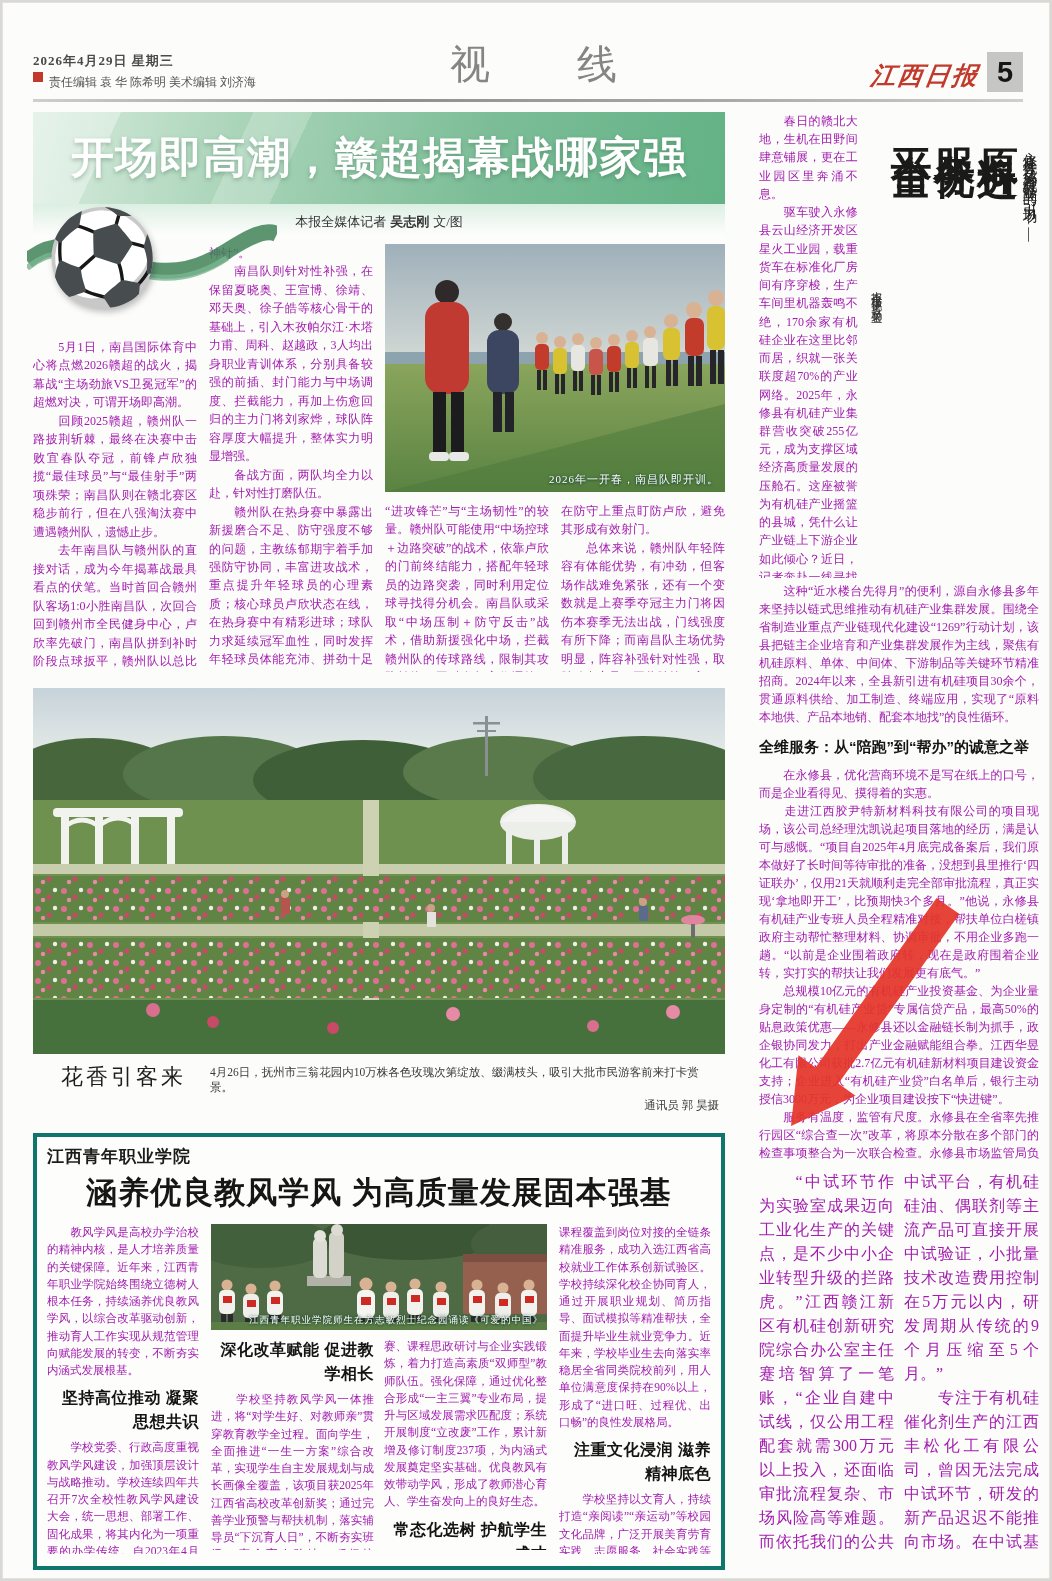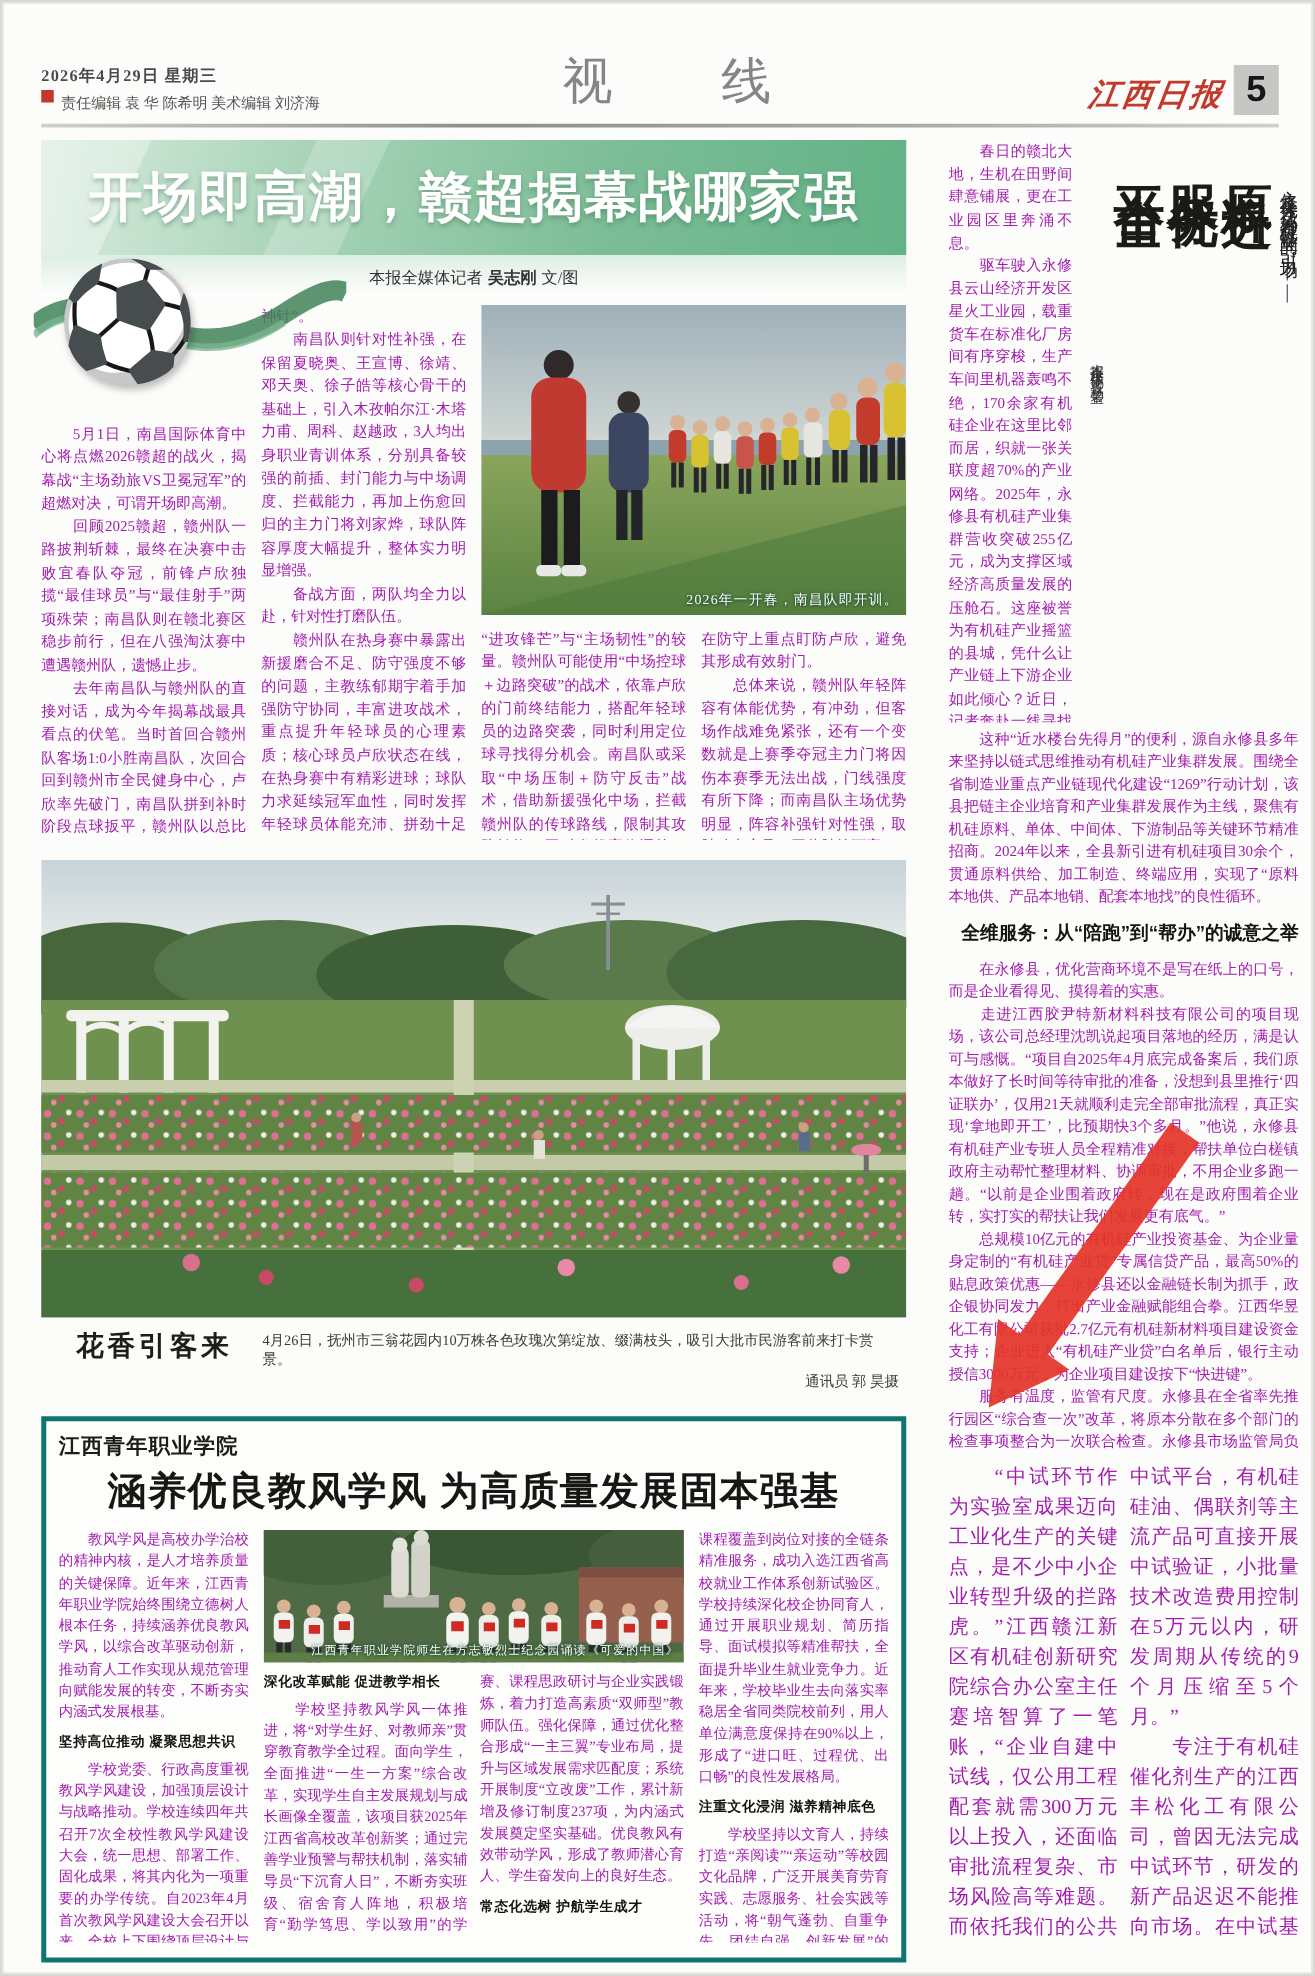--- a/index.html
+++ b/index.html
@@ -38,47 +38,47 @@
   .fb-photo { position:absolute; left:352px; top:0; width:340px; height:248px; }
   .fb-photo svg { display:block; }
   .photocap { position:absolute; right:6px; bottom:5px; color:#fff; font-size:11px; text-shadow:0 0 3px #1d4a33,0 1px 2px #1d4a33; letter-spacing:1px; }
   .ball-deco { position:absolute; left:-6px; top:-38px; width:250px; height:130px; pointer-events:none; }
   .ball-deco .ball { position:absolute; left:18px; top:6px; font-size:92px; line-height:1; filter:drop-shadow(2px 4px 3px rgba(0,0,0,.25)); }
 
   
   .garden { margin-top:16px; }
   .garden-photo { width:692px; height:366px; position:relative; }
   .garden-cap { display:flex; align-items:flex-start; gap:24px; padding:8px 6px 0 28px; }
-  .garden-title { font-size:22px; font-weight:bold; color:#1d1d1b; letter-spacing:3px; white-space:nowrap; }
+  .garden-title { font-size:22px; font-weight:normal; color:#1d1d1b; letter-spacing:3px; white-space:nowrap; }
   .garden-text { font-size:11.5px; color:#3a3a38; padding-top:3px; }
   .garden-credit { text-align:right; font-size:11.5px; color:#3a3a38; margin-top:3px; }
 
   
   .college { margin-top:20px; border:4px solid #0f766e; padding:8px 10px 12px; background:#fdfdfc; }
   .col-kicker { font-size:17px; font-weight:bold; color:#1c1c1a; letter-spacing:1px; }
   .col-head { text-align:center; font-family:"Liberation Sans",sans-serif; font-size:31px; font-weight:bold; color:#161614; letter-spacing:1px; margin:4px 0 10px; }
   .col-grid { display:flex; gap:12px; }
   .cg1,.cg4 { width:168px; font-size:11.5px; line-height:1.5; height:330px; overflow:hidden; }
   .cgmid { width:336px; }
   .cphoto { width:336px; height:106px; position:relative; }
   .cphoto .photocap { font-size:9.5px; right:4px; bottom:3px; }
   .cmidcols { display:flex; gap:10px; margin-top:8px; }
   .cmc { width:163px; font-size:11.5px; line-height:1.5; height:212px; overflow:hidden; }
-  .subhead { font-family:"Liberation Sans",sans-serif; font-weight:bold; font-size:11px; color:#141412; margin:7px 0 5px; letter-spacing:.5px; }
+  .subhead { font-family:"Liberation Sans",sans-serif; font-weight:bold; font-size:16px; color:#141412; margin:7px 0 5px; letter-spacing:.5px;text-align:right; }
 
   
   .r-top { display:flex; height:466px; overflow:hidden; }
   .r-narrow { width:158px; font-size:12px; line-height:1.52; overflow:hidden; }
   .vblock { flex:1; display:flex; justify-content:flex-end; padding-left:6px; }
   .v { writing-mode:vertical-rl; }
   .v-byline { font-size:11px; color:#333; margin-top:170px; letter-spacing:2px; width:20px; }
   .v-title { font-family:"Liberation Sans",sans-serif; font-size:41px; font-weight:bold; color:#1a1a18; line-height:1.05; margin:4px 2px 0 6px; letter-spacing:5px; }
   .v-title span { display:block; margin-bottom:18px; }
   .v-kicker { font-size:14.5px; color:#222; margin-top:28px; letter-spacing:3px; line-height:1.25; }
-  .r-sub { font-family:"Liberation Sans",sans-serif; font-weight:bold; font-size:15px; text-align:right; margin:10px 0 7px; color:#141412; }
+  .r-sub { font-family:"Liberation Sans",sans-serif; font-weight:bold; font-size:15px; text-align:left; margin:10px 0 7px; color:#141412; }
   .r-mid { font-size:12px; line-height:1.5; max-height:582px; overflow:hidden; margin-top:4px; }
   .r-2col { margin-top:6px; column-count:2; column-gap:10px; font-size:16px; line-height:1.5; height:398px; overflow:hidden; }
 
   .arrow-svg { position:absolute; left:760px; top:878px; pointer-events:none; z-index:5; }
 </style>
 </head>
 <body>
 
 <div class="page">
 

